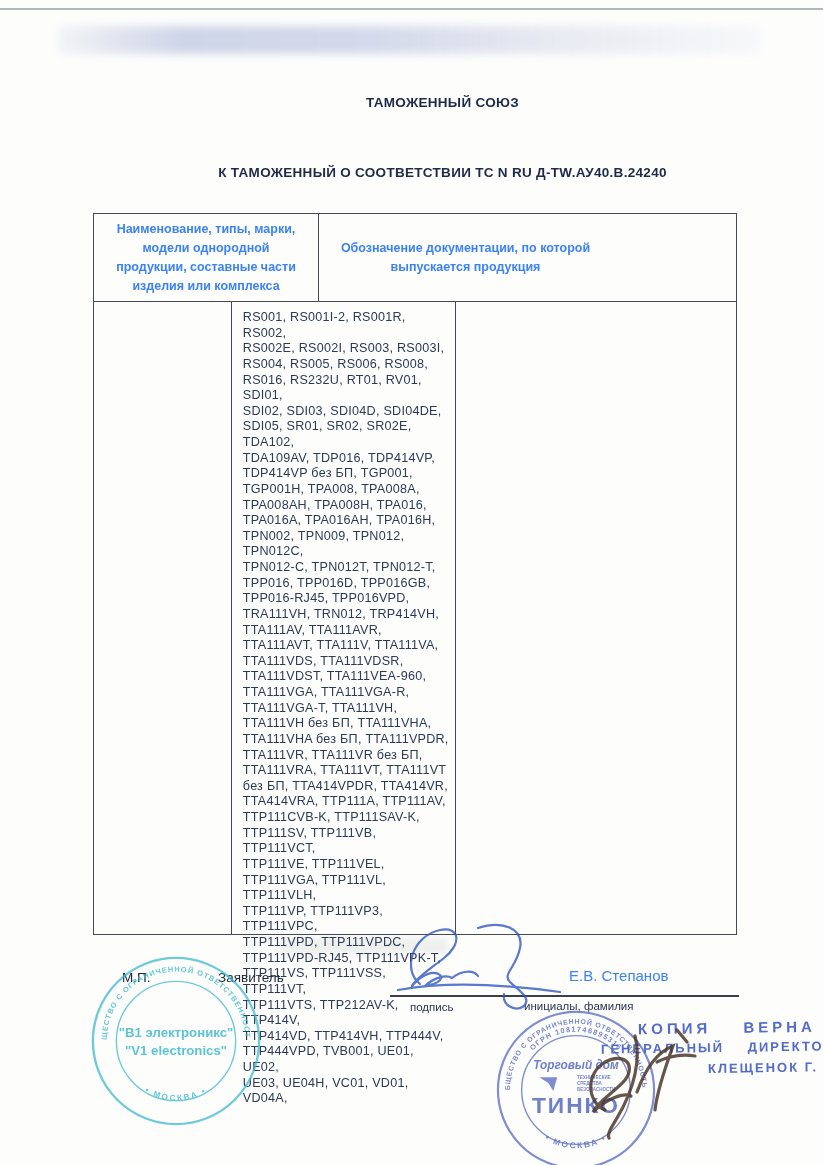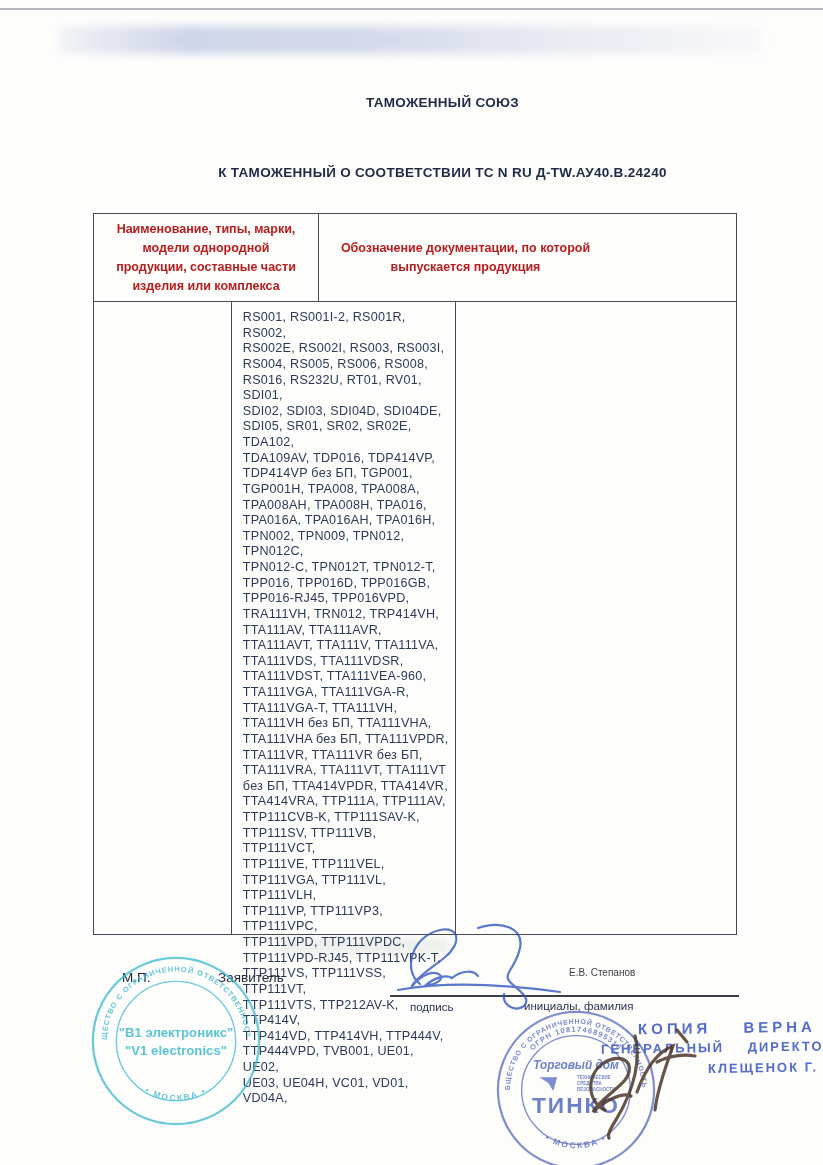--- a/index.html
+++ b/index.html
@@ -40,33 +40,33 @@
   }
   .thead { position:absolute; left:0; top:0; width:100%; height:88px;
     border-bottom:1px solid #454a55; display:flex; }
   .tbody { position:absolute; left:13px; top:88px; width:100%; height:633px; display:flex; }
   .col1 { width:125px; border-right:1px solid #454a55; }
   .col2 { width:225px; border-right:1px solid #454a55; }
   .col3 { width:293px; }
   .hcell {
     display:flex; align-items:center; justify-content:center;
     text-align:center; font-weight:bold; font-size:12.5px;
-    line-height:19px; color:#b91c1c; white-space:pre-line; height:100%;
+    line-height:19px; color:#3b82f6; white-space:pre-line; height:100%;
     padding:0 6px;
   }
   .models {
     padding:8px 4px 0 11px;
     font-size:12.6px; line-height:15.62px; letter-spacing:.25px;
     color:#2c3a58; white-space:pre-line; font-weight:500;
   }
 
   .footer-label { position:absolute; font-size:13.5px; color:#22293a; }
   .sig-rule { position:absolute; height:2px; background:#3a3f48; }
   .sig-caption { position:absolute; font-size:11.5px; color:#2c3550; }
-  .applicant-name { position:absolute; font-size:10px; color:#404040; }
+  .applicant-name { position:absolute; font-size:15px; color:#3b82f6; }
 
   .stamp { position:absolute; opacity:.88; }
   .copy-stamp {
     position:absolute; left:0; top:0; width:744px; height:1165px;
     pointer-events:none;
   }
   .copy-line {
     position:absolute; font-weight:bold; color:#4560c4;
     transform:rotate(-.8deg); white-space:nowrap; opacity:.92;
   }

